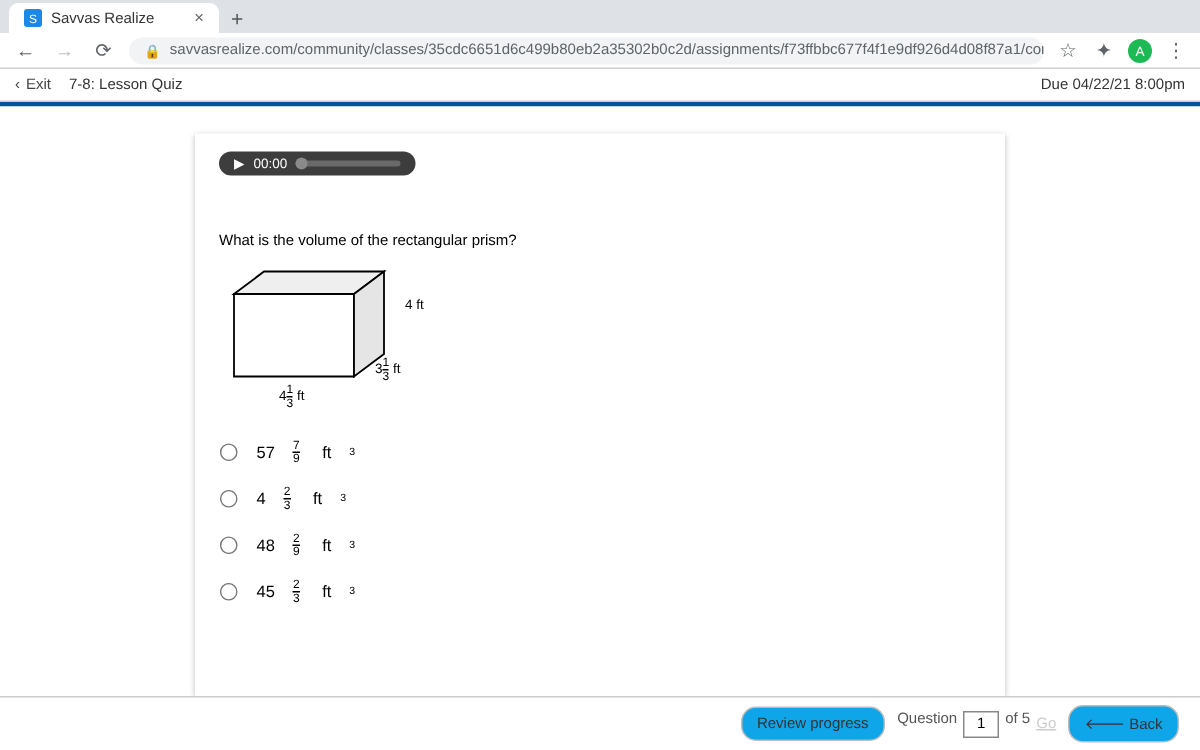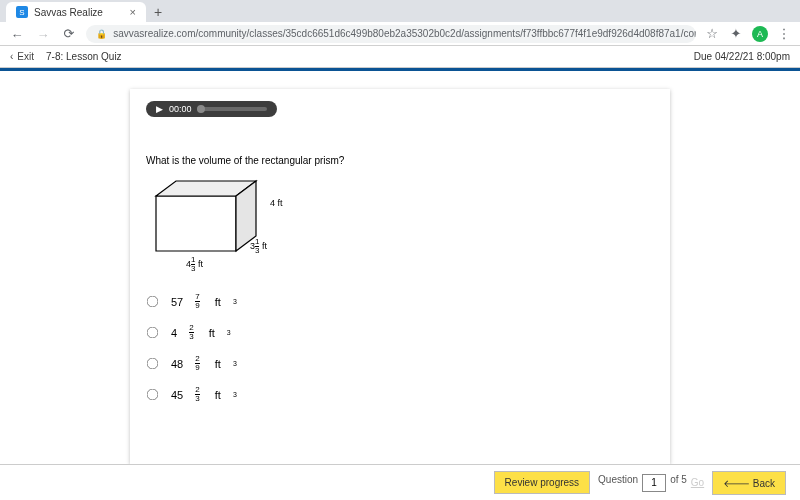--- a/index.html
+++ b/index.html
@@ -126,24 +126,24 @@
     border-top:1px solid #ccc;
     background:#fff;
     display:flex;
     align-items:center;
     justify-content:flex-end;
     gap:8px;
     padding:0 14px;
   }
   .btn {
     border:1px solid #bbb;
-    background:#fde047;
+    background:#0ea5e9;
     padding:5px 10px;
     font-size:10px;
-    border-radius:0;
+    border-radius:10px;
     color:#333;
   }
   .q-group{display:flex;gap:4px;font-size:10px;color:#555;}
   .q-group input{width:24px;height:18px;text-align:center;border:1px solid #888;font-size:10px;}
   .go{color:#ccc;background:none;border:none;font-size:10px;text-decoration:underline;}
 </style>
 </head>
 <body>
 
 <div class="browser-chrome">

